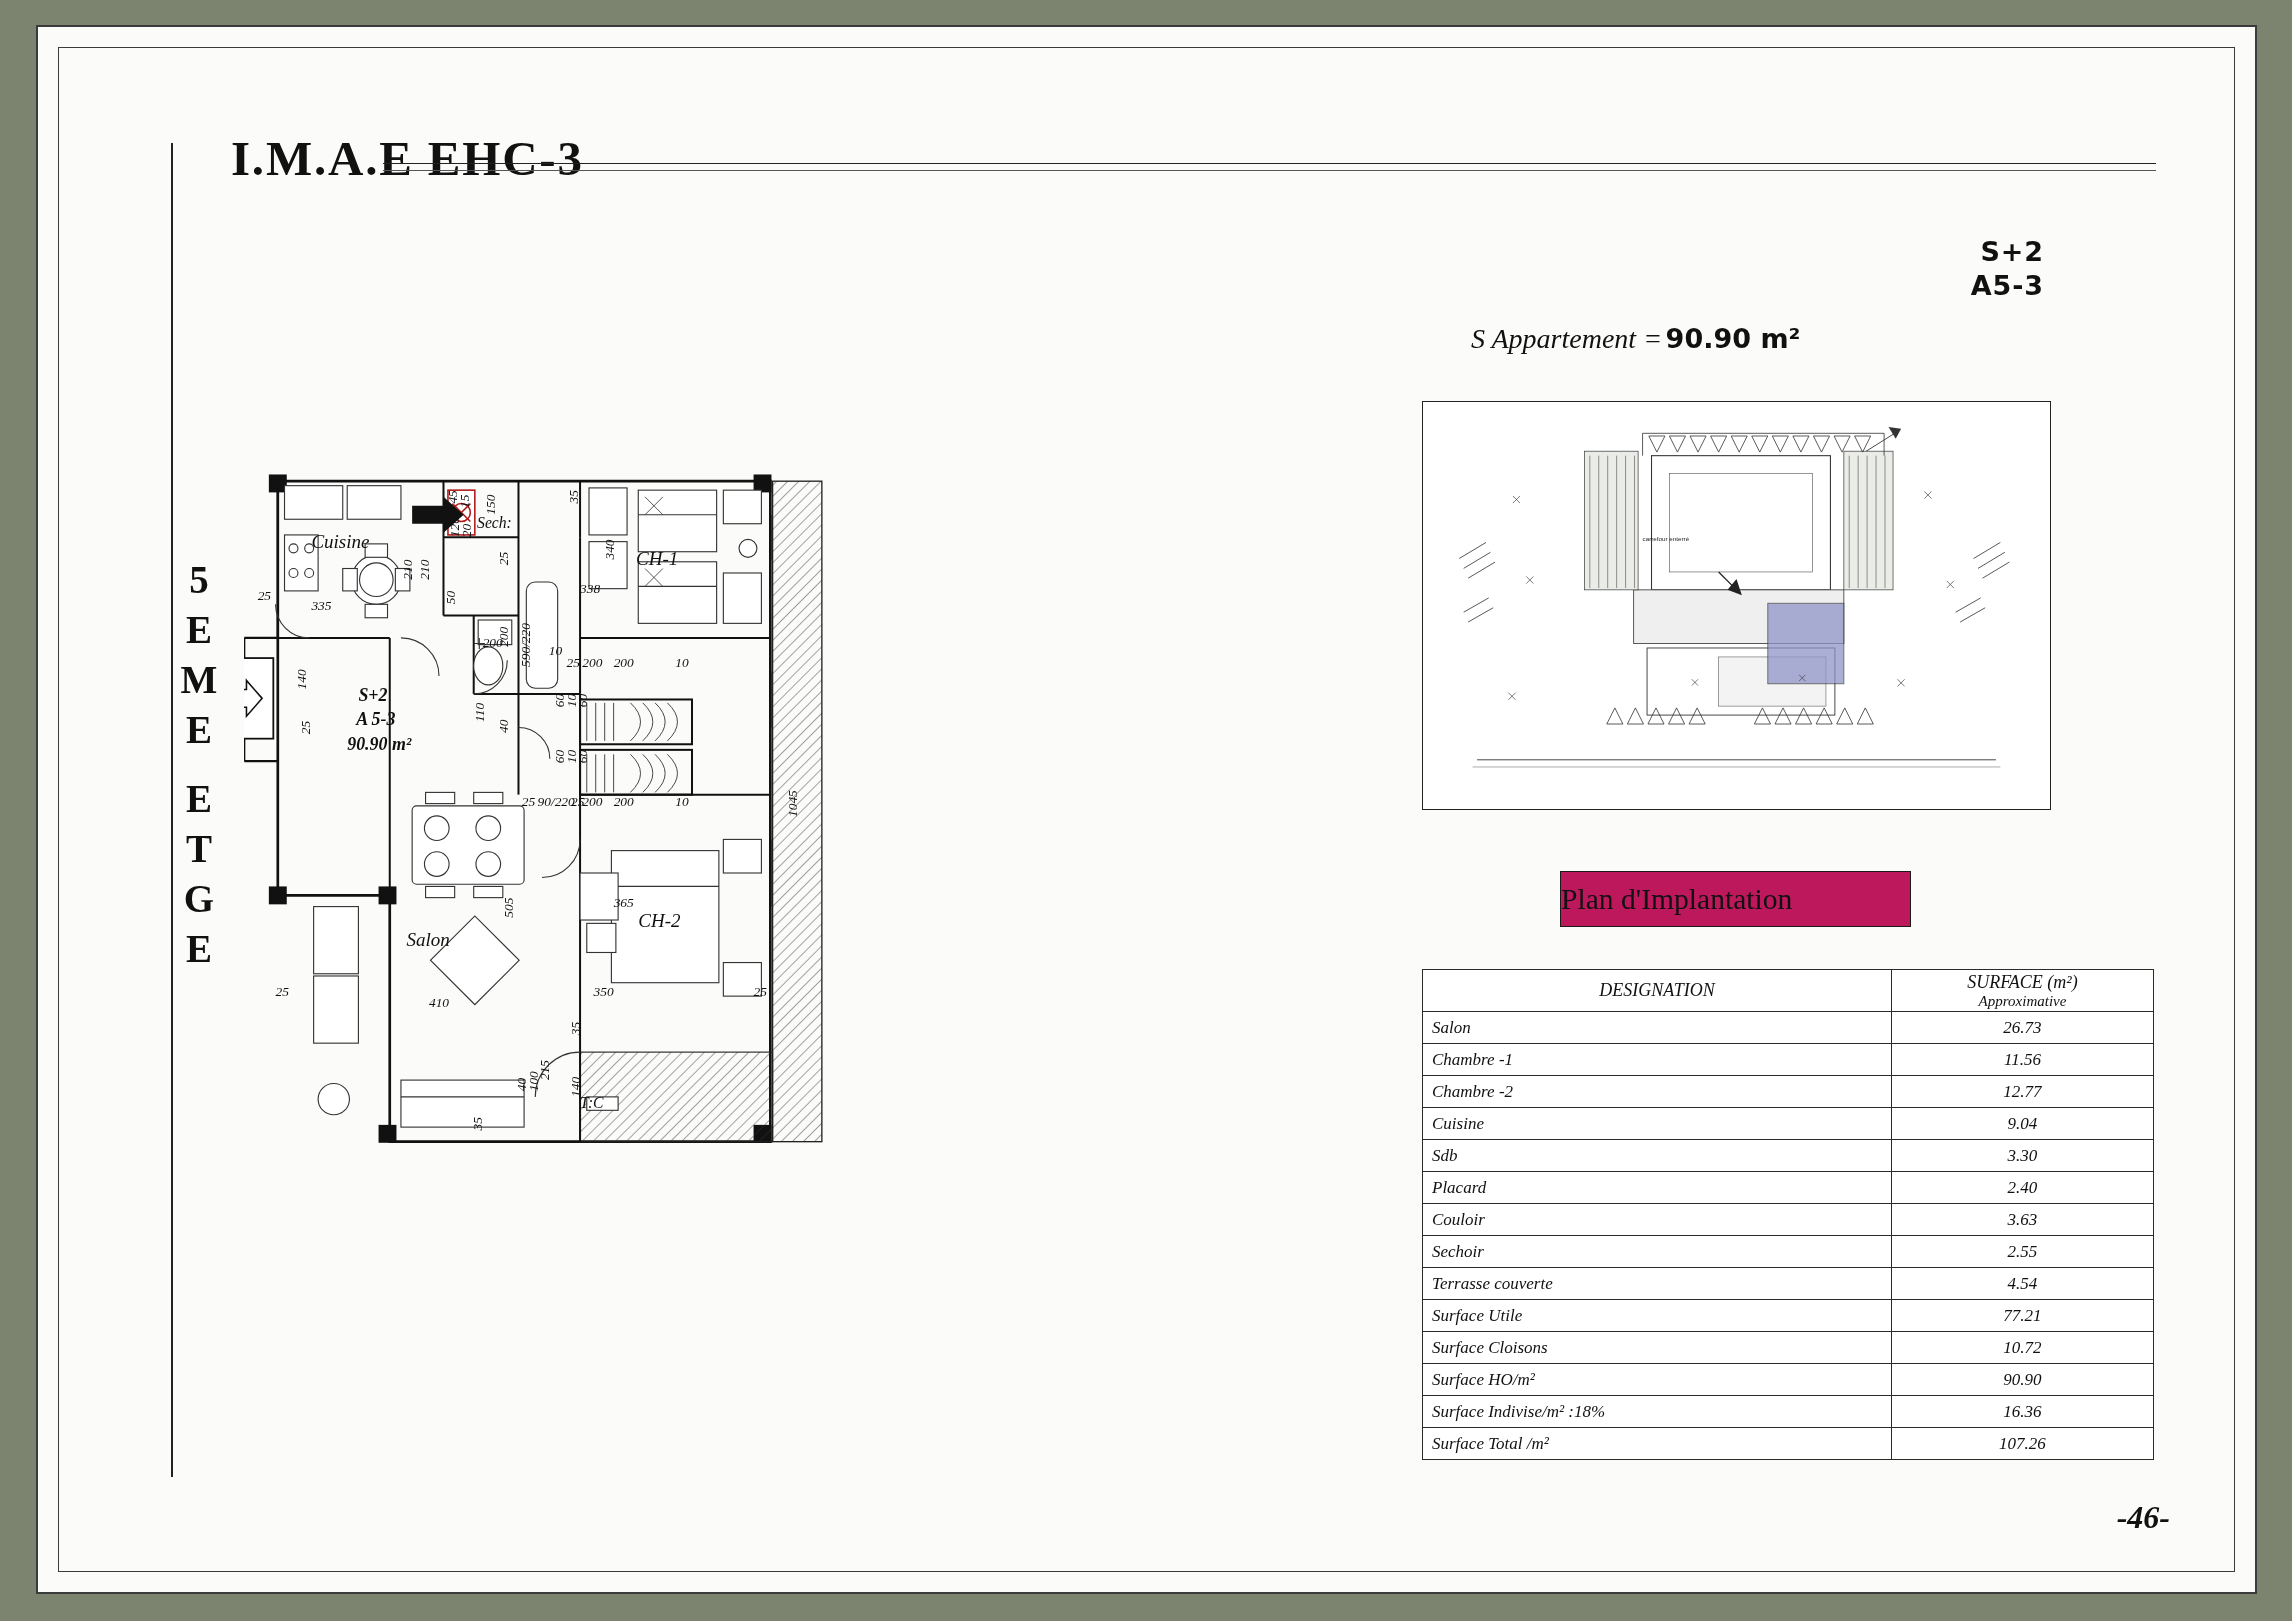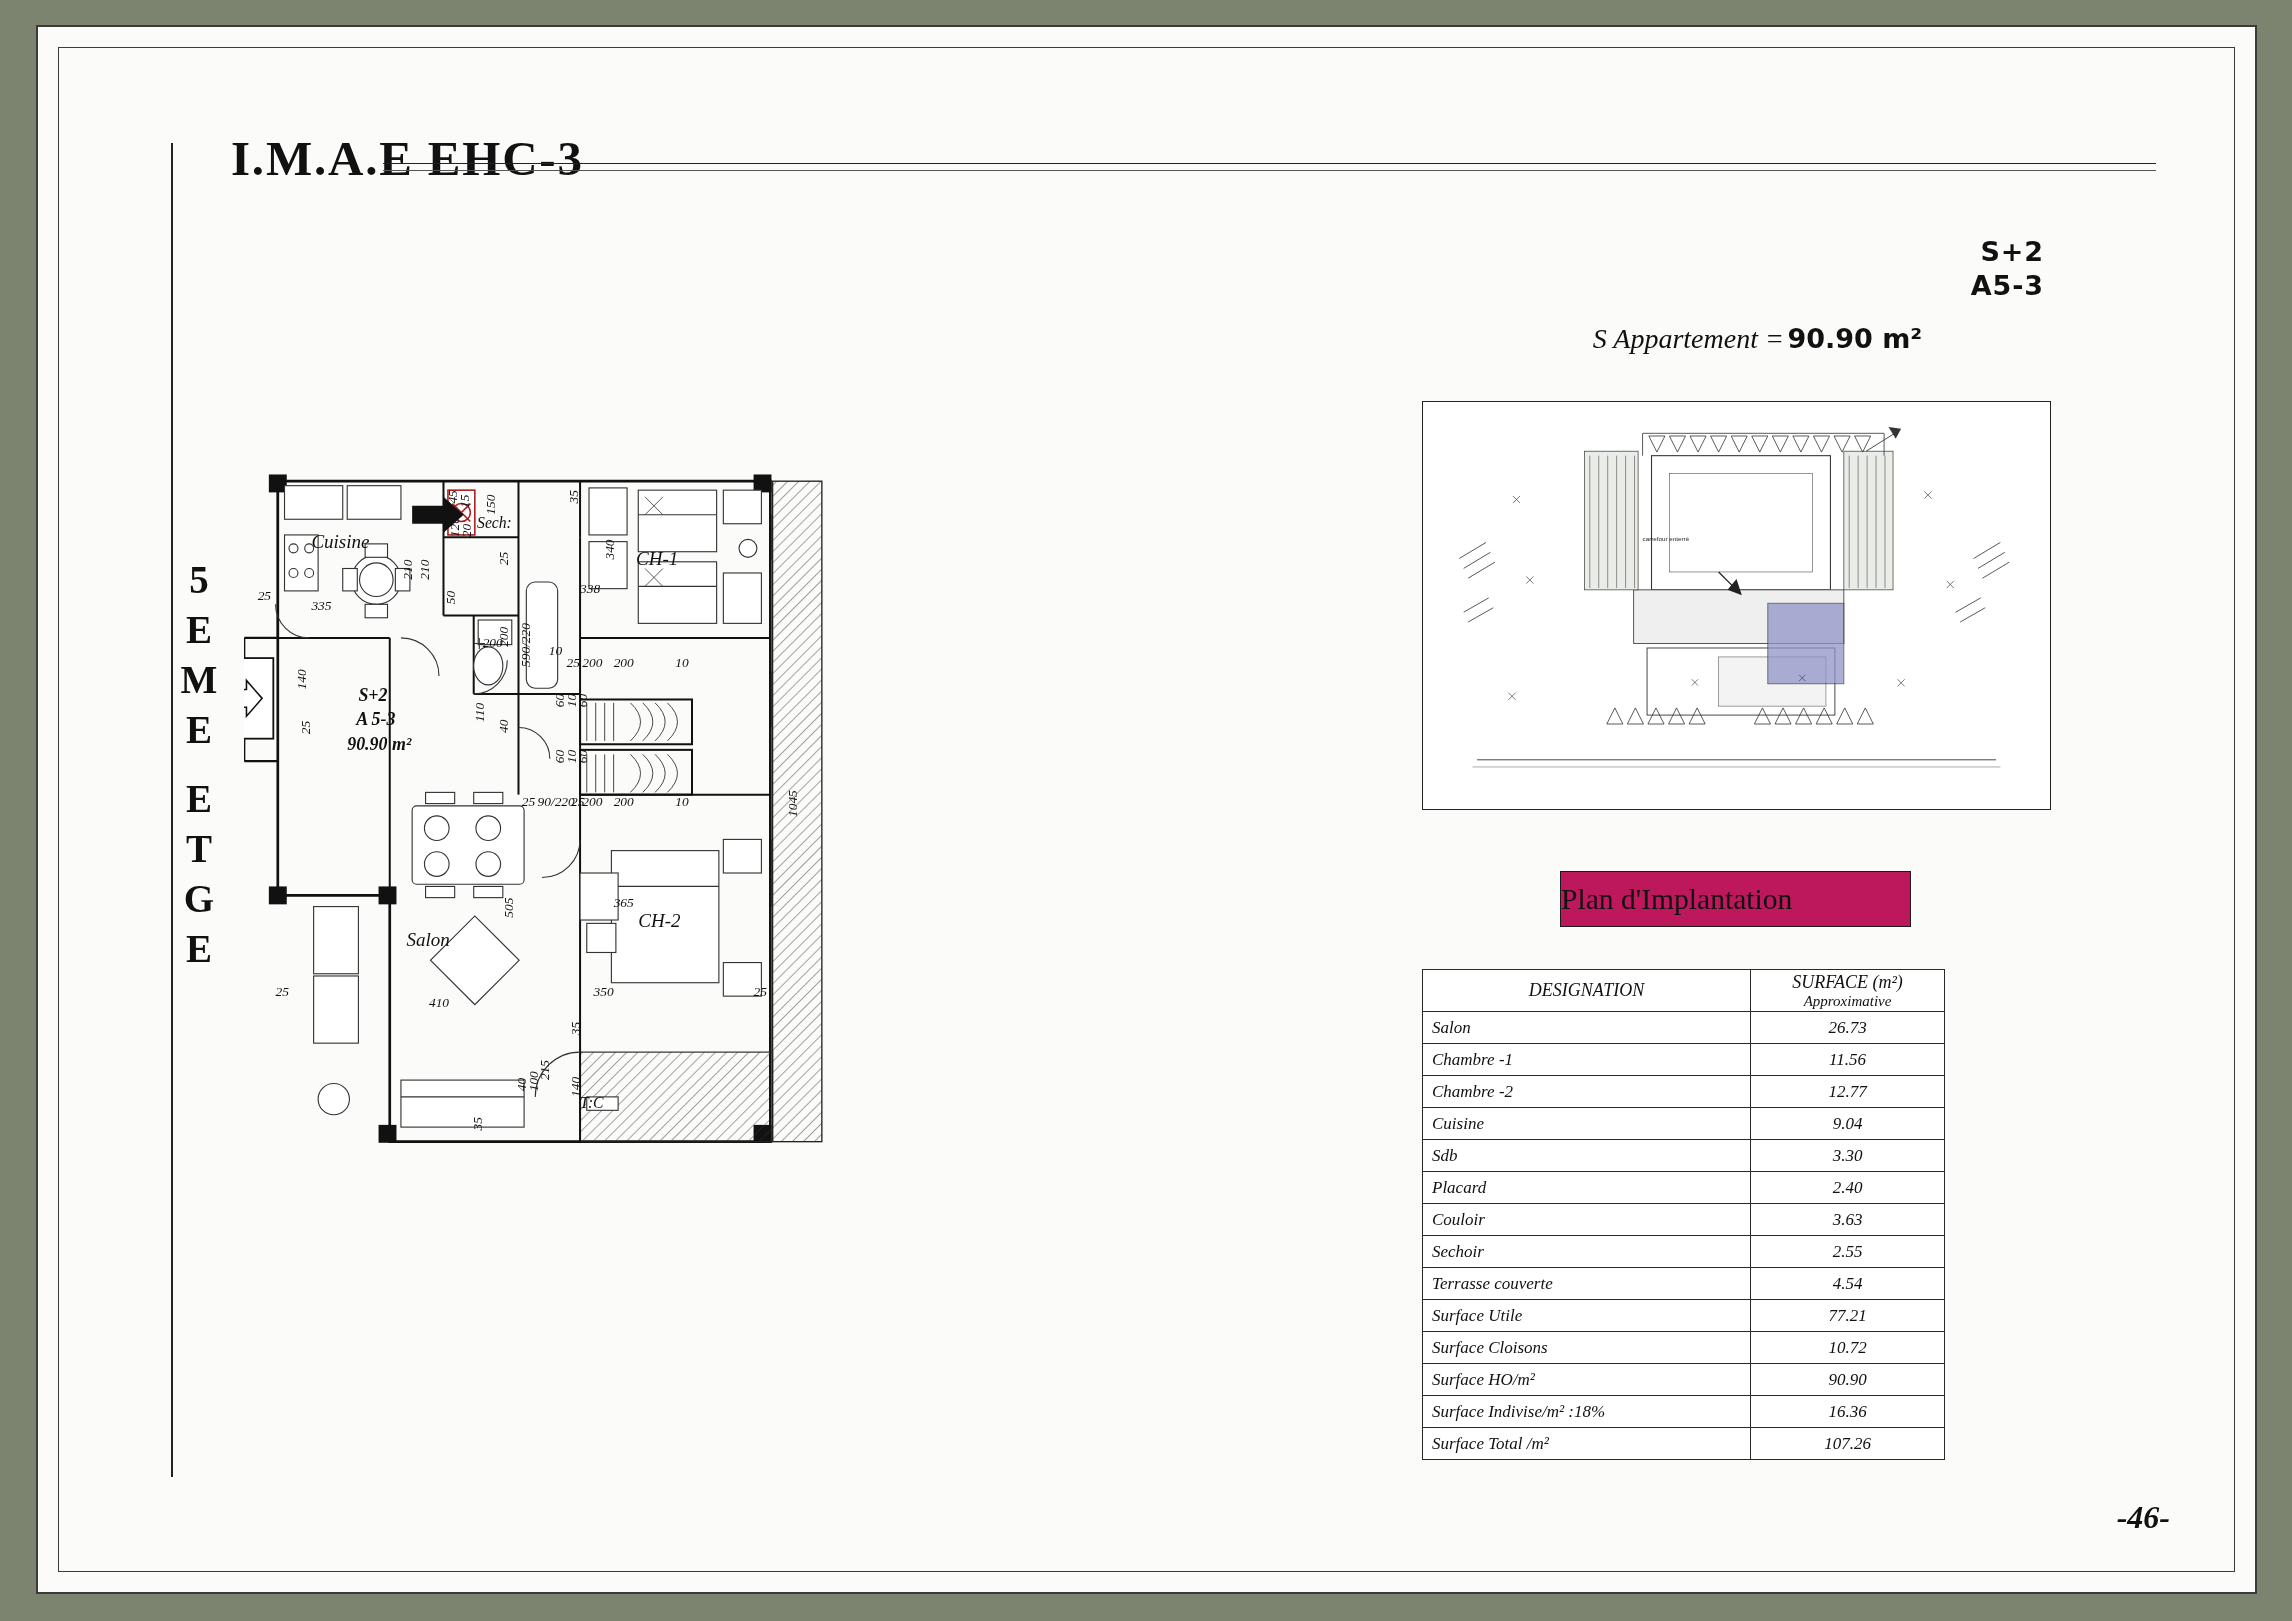--- a/index.html
+++ b/index.html
@@ -56,21 +56,21 @@
     position:absolute; left:1433px; top:208px; width:573px;
     text-align:right;
   }
   .apt-head .code {
     font-family:"DejaVu Sans", sans-serif;
     font-weight:700; font-size:27px; letter-spacing:0.9px; color:#111;
     line-height:1.25;
   }
   .apt-surface {
     position:absolute; left:1433px; top:296px; width:573px;
-    text-align:center; white-space:nowrap;
+    text-align:left; white-space:nowrap;
   }
   .apt-surface .lbl {
     font-family:"Liberation Serif", serif; font-style:italic;
     font-size:28px; color:#111;
   }
   .apt-surface .val {
     font-family:"DejaVu Sans", sans-serif; font-weight:700;
     font-size:27px; color:#111;
   }
 
@@ -85,21 +85,21 @@
     position:absolute; left:1522px; top:844px; width:349px; height:54px;
     background:#be185d; border:1.8px solid #1b1b1b;
     display:flex; align-items:center; justify-content:flex-start;
   }
   .impl-btn span {
     font-family:"Liberation Serif", serif; font-size:29.6px; color:#111;
   }
 
   
   .tbl {
-    position:absolute; left:1384px; top:942px; width:523px;
+    position:absolute; left:1384px; top:942px; width:732px;
     border-collapse:collapse;
     background:#fff;
   }
   .tbl td {
     border:0.9px solid #2a2a2a;
     font-family:"Liberation Serif", serif;
     font-style:italic;
     font-size:17px;
     color:#111;
     height:31px;

